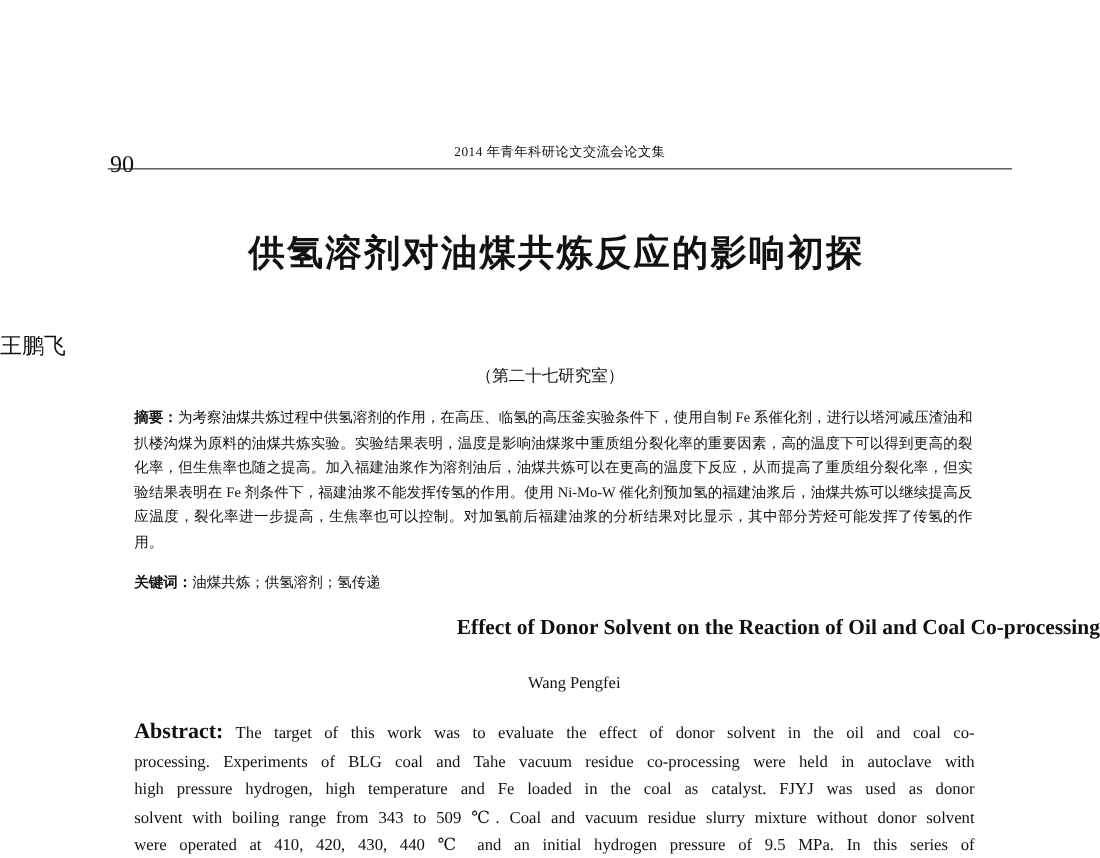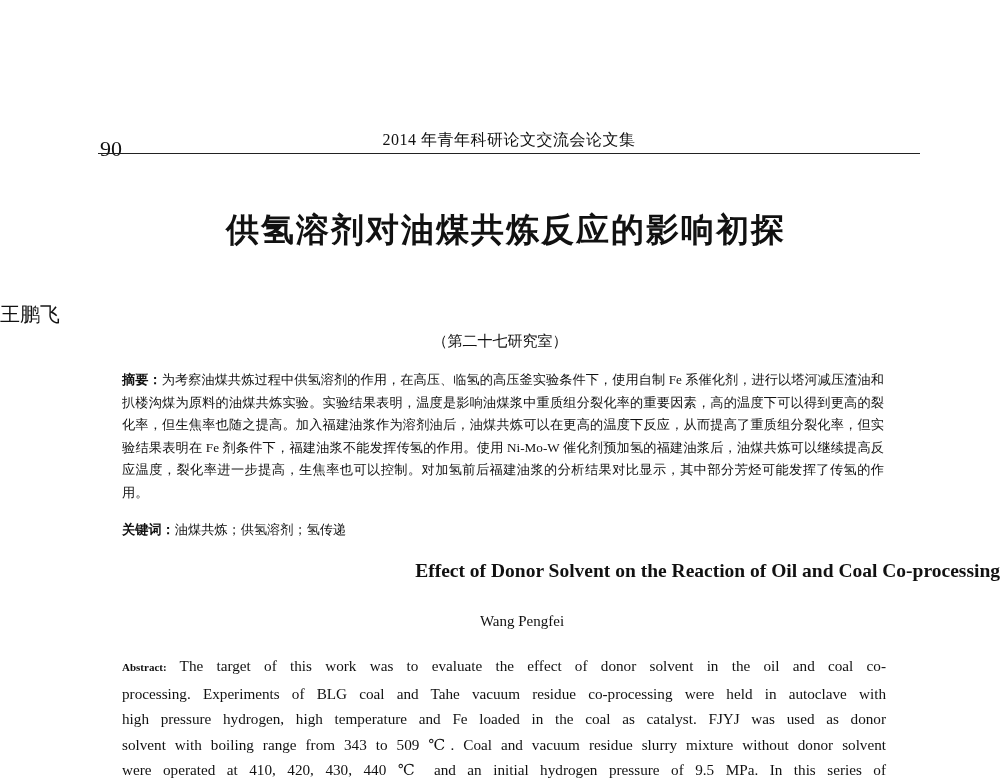--- a/index.html
+++ b/index.html
@@ -1,33 +1,33 @@
 <!DOCTYPE html>
 <html><head>
   <meta charset="utf-8">
   <style>
     html, body { margin: 0; padding: 0; background: #ffffff; }
     body { width: 1000px; height: 780px; position: relative; overflow: hidden; color: #111; }
     .serif { font-family: "Liberation Serif", "DejaVu Serif", serif; }
     .sans { font-family: "DejaVu Sans", "Liberation Sans", sans-serif; }
     .running-head { position: absolute; left: 98px; top: 128px; width: 822px; height: 28px; }
     .page-num { position: absolute; left: 2px; top: 8px; font-size: 22px; }
-    .journal { position: absolute; left: 0; right: 0; top: 2px; text-align: center; font-size: 16px; letter-spacing: 0.5px; }
+    .journal { position: absolute; left: 0; right: 0; top: 2px; text-align: center; font-size: 12px; letter-spacing: 0.5px; }
     .head-rule { position: absolute; left: 98px; top: 153px; width: 822px; height: 0; border-top: 1.5px solid #222; }
     .cn-title { position: absolute; left: 0; right: 0; top: 208px; text-align: center; font-size: 33px; font-weight: bold; letter-spacing: 2px; padding-left: 12px; }
     .cn-author { position: absolute; left: 0; right: 0; top: 301px; text-align: left; font-size: 20px; }
     .cn-affil { position: absolute; left: 0; right: 0; top: 332px; text-align: center; font-size: 15px; }
     .cn-abstract { position: absolute; left: 122px; top: 369px; width: 762px; font-size: 13.2px; line-height: 22.5px; text-align: justify; text-align-last: left; font-family: Liberation Serif, serif; }
     .bold { font-weight: bold; }
     .cn-keywords { position: absolute; left: 122px; top: 519px; font-size: 13.2px; line-height: 22px; }
     .en-title { position: absolute; left: 0; right: 0; top: 560px; text-align: right; font-size: 19.5px; font-weight: bold; }
     .en-author { position: absolute; left: 0; right: 0; top: 613px; text-align: center; font-size: 15px; padding-left: 44px; }
     .en-abstract { position: absolute; left: 122px; top: 653px; width: 764px; font-size: 15.2px; line-height: 25.5px; text-align: justify; text-align-last: justify; }
     .en-abstract .line { display: block; text-align: justify; text-align-last: justify; white-space: nowrap; }
-    .abs-label { font-weight: bold; font-size: 11px; margin-top: 32px; }
+    .abs-label { font-weight: bold; font-size: 20px; margin-top: 32px; }
   </style>
 </head>
 <body>
 
 <div class="running-head serif">
   <span class="page-num">90</span>
   <div class="journal serif">2014 年青年科研论文交流会论文集</div>
 </div>
 <div class="head-rule"></div>
 

